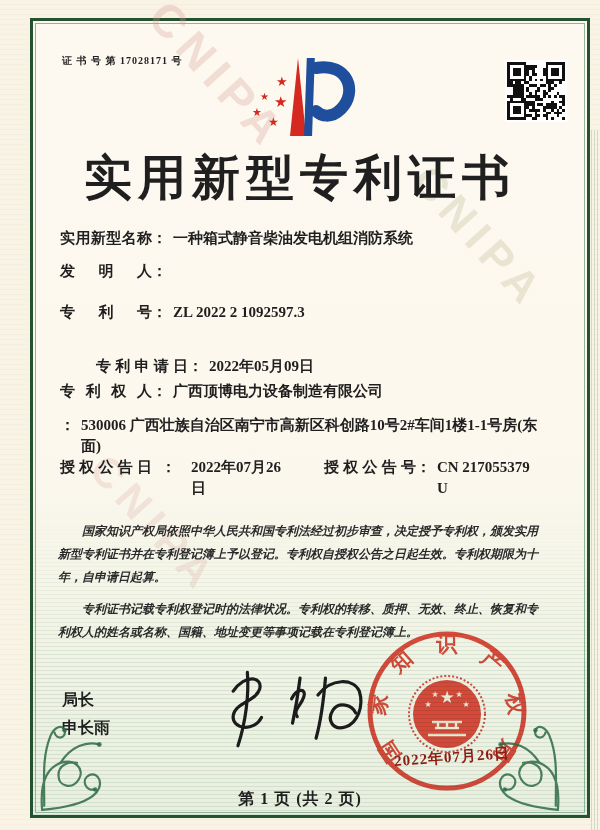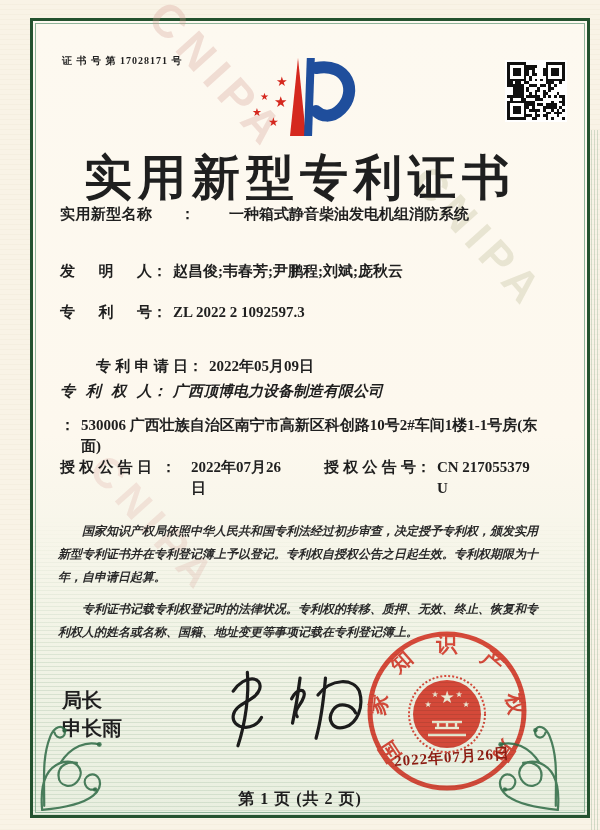--- a/index.html
+++ b/index.html
@@ -53,32 +53,32 @@
   .qr{position:absolute;left:505px;top:60px;width:58px;height:58px;background:#fff;padding:2px;}
   .title{
     position:absolute;left:0;right:0;top:146px;text-align:center;
     font-size:48px;font-weight:700;letter-spacing:6px;
   }
   
   .row{position:absolute;left:60px;right:58px;display:flex;font-size:15px;font-weight:700;line-height:21px;}
   .lab{width:92px;flex:none;text-align:justify;text-align-last:justify;}
   .colon{flex:none;margin-right:6px;}
   .val{flex:1;}
-  .r1{top:204px;gap:28px;} .r2{top:261px;} .r3{top:302px;} .r4{top:356px;margin-left:36px;} .r5{top:381px;font-style:italic;} .r6{top:415px;} .r7{top:457px;gap:9px;}
+  .r1{top:228px;} .r2{top:261px;} .r3{top:302px;} .r4{top:356px;margin-left:36px;} .r5{top:381px;} .r6{top:415px;} .r7{top:457px;gap:9px;}
   .grant-right{display:flex;margin-left:20px;}
   .grant-right .lab{width:92px;}
   
   .paras{
     position:absolute;left:58px;right:56px;top:476px;
     font-size:12px;line-height:23px;font-style:italic;font-weight:600;color:#2a2a2a;margin-top:44px;
   }
   .paras p{margin:0 0 9px 0;text-indent:2em;}
   
   .director{position:absolute;left:62px;top:686px;font-family:"Liberation Sans","DejaVu Sans",sans-serif;
-    font-size:20px;font-weight:700;line-height:28px;}
+    font-size:16px;font-weight:700;line-height:28px;}
   .signature{position:absolute;left:205px;top:664px;width:160px;height:92px;}
   .seal{position:absolute;left:364px;top:628px;width:166px;height:166px;opacity:.9;mix-blend-mode:multiply;}
   .seal-date{
     position:absolute;left:372px;top:748px;width:160px;text-align:center;
     font-size:15px;font-weight:700;color:#8c1c12;transform:rotate(-4deg);letter-spacing:1px;
   }
   .footer{
     position:absolute;left:0;right:0;top:789px;text-align:center;
     font-size:16px;letter-spacing:1px;font-weight:600;
   }
@@ -367,21 +367,20 @@
   <div class="title">实用新型专利证书</div>
 
   <div class="row r1">
     <span class="lab">实用新型名称</span>
     <span class="colon">：</span>
     <span class="val">一种箱式静音柴油发电机组消防系统</span>
   </div>
   <div class="row r2">
     <span class="lab">发明人</span>
     <span class="colon">：</span>
-    <span class="val">赵昌俊;韦春芳;尹鹏程;刘斌;庞秋云</span>
   </div>
   <div class="row r3">
     <span class="lab">专利号</span>
     <span class="colon">：</span>
     <span class="val">ZL 2022 2 1092597.3</span>
   </div>
   <div class="row r4">
     <span class="lab">专利申请日</span>
     <span class="colon">：</span>
     <span class="val">2022年05月09日</span>

